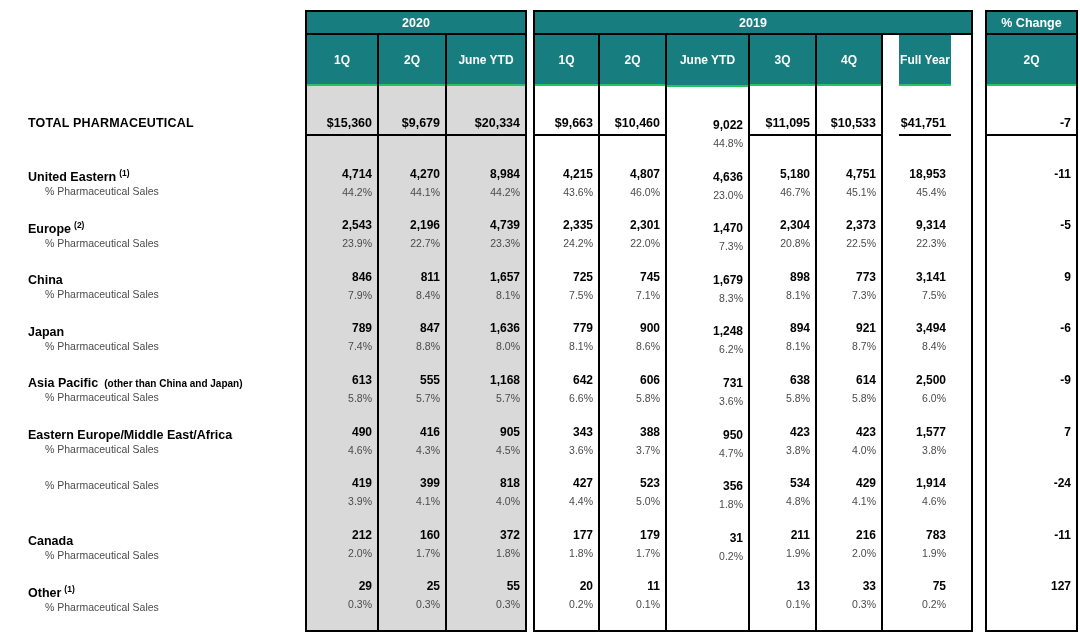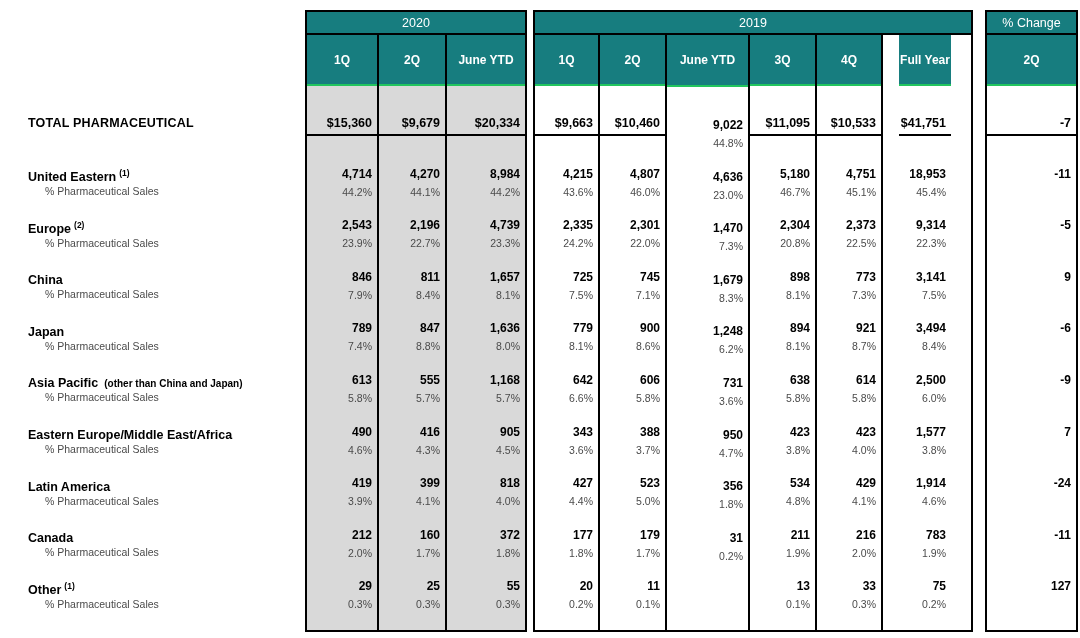--- a/index.html
+++ b/index.html
@@ -10,21 +10,21 @@
   }
   .sheet{position:absolute;inset:0;}
 
   
   .group{
     position:absolute;top:10px;height:622px;box-sizing:border-box;
     border:2px solid #000;background:#fff;
   }
   .year-band{
     height:23px;box-sizing:border-box;border-bottom:2px solid #000;
-    background:var(--teal);color:#fff;font-weight:normal;font-size:12.5px;
+    background:var(--teal);color:#fff;font-weight:bold;font-size:12.5px;
     display:flex;align-items:center;justify-content:center;
   }
   .cols{display:flex;height:595px;}
   .col{box-sizing:border-box;border-right:2px solid #000;display:flex;flex-direction:column;flex:0 0 auto;}
   .col:last-child{border-right:none;}
   .col-head{
     height:52px;box-sizing:border-box;border-bottom:2px solid #22c55e;
     background:var(--teal);color:#fff;font-weight:bold;font-size:12px;
     display:flex;align-items:center;justify-content:center;text-align:center;
   }
@@ -80,21 +80,20 @@
         </div>
         <div class="label-cell">
           <div class="name"><span class="nm">Asia Pacific</span><span class="sup"></span><span class="paren">(other than China and Japan)</span></div>
           <div class="sub">% Pharmaceutical Sales</div>
         </div>
         <div class="label-cell">
           <div class="name"><span class="nm">Eastern Europe/Middle East/Africa</span><span class="sup"></span><span class="paren"></span></div>
           <div class="sub">% Pharmaceutical Sales</div>
         </div>
         <div class="label-cell">
-          <div class="name"><span class="nm">Latin America</span><span class="sup"></span><span class="paren"></span></div>
           <div class="sub">% Pharmaceutical Sales</div>
         </div>
         <div class="label-cell">
           <div class="name"><span class="nm">Canada</span><span class="sup"></span><span class="paren"></span></div>
           <div class="sub">% Pharmaceutical Sales</div>
         </div>
         <div class="label-cell">
           <div class="name"><span class="nm">Other</span><span class="sup">(1)</span><span class="paren"></span></div>
           <div class="sub">% Pharmaceutical Sales</div>
         </div>

